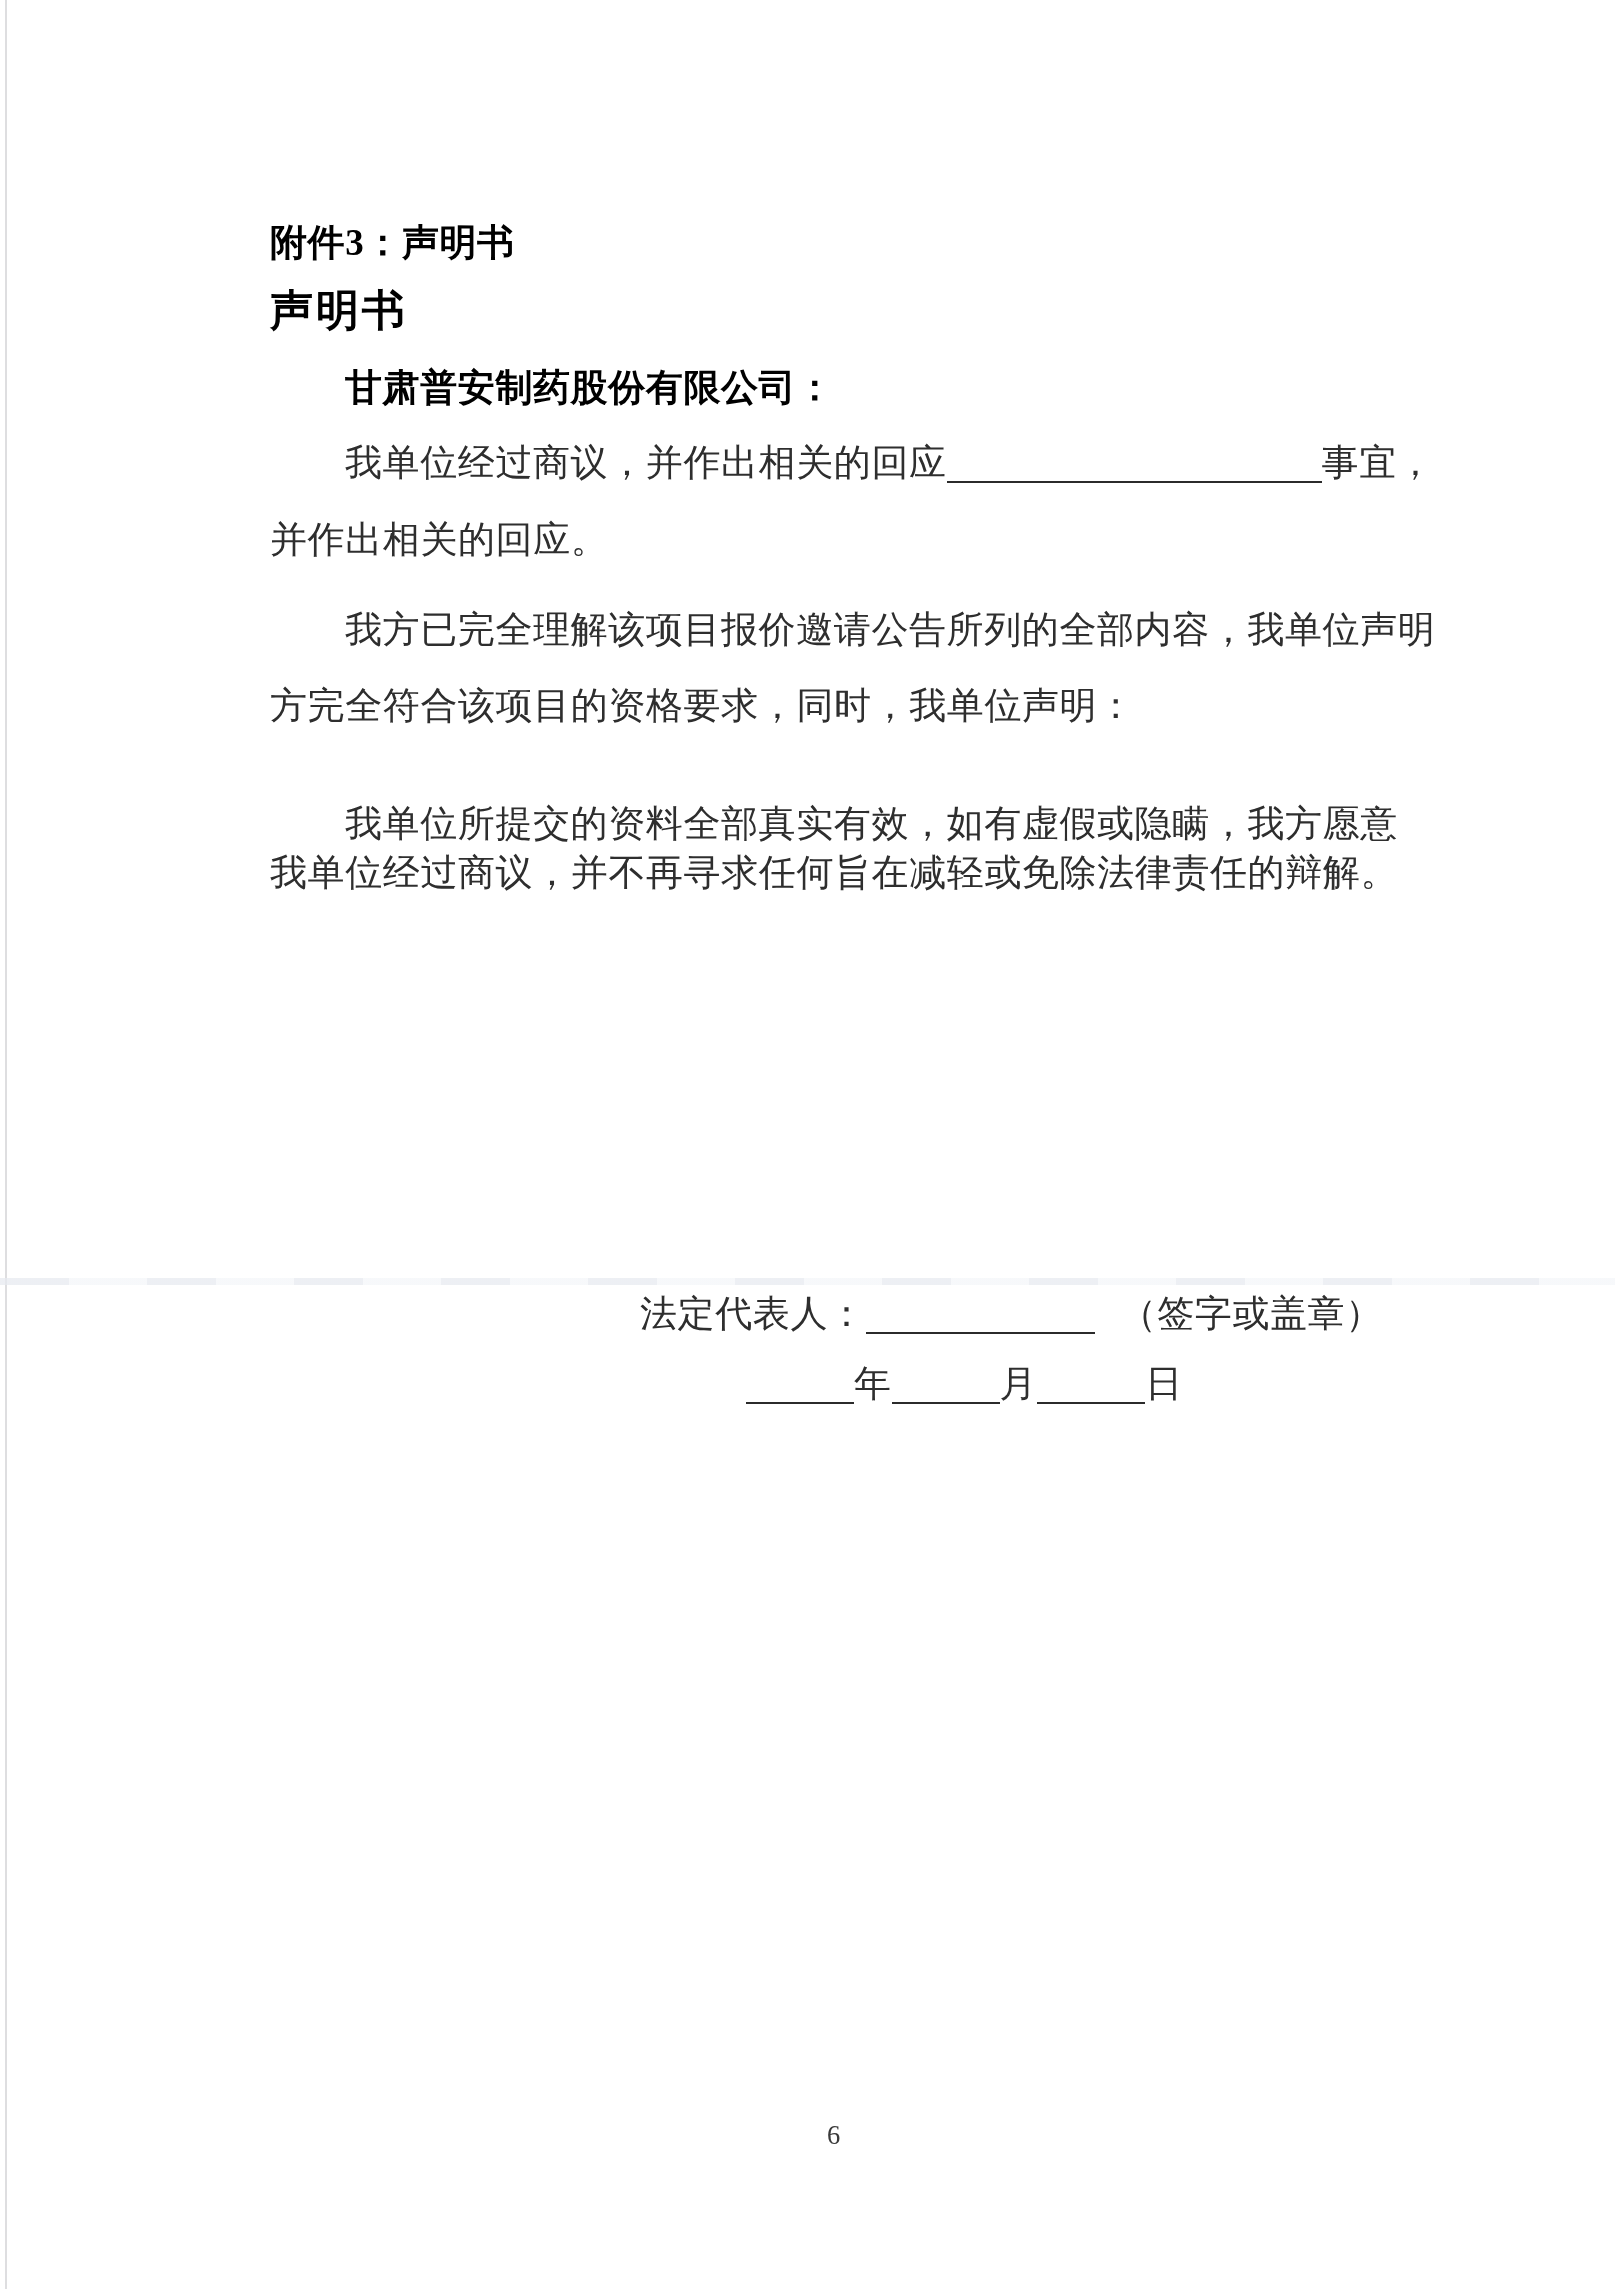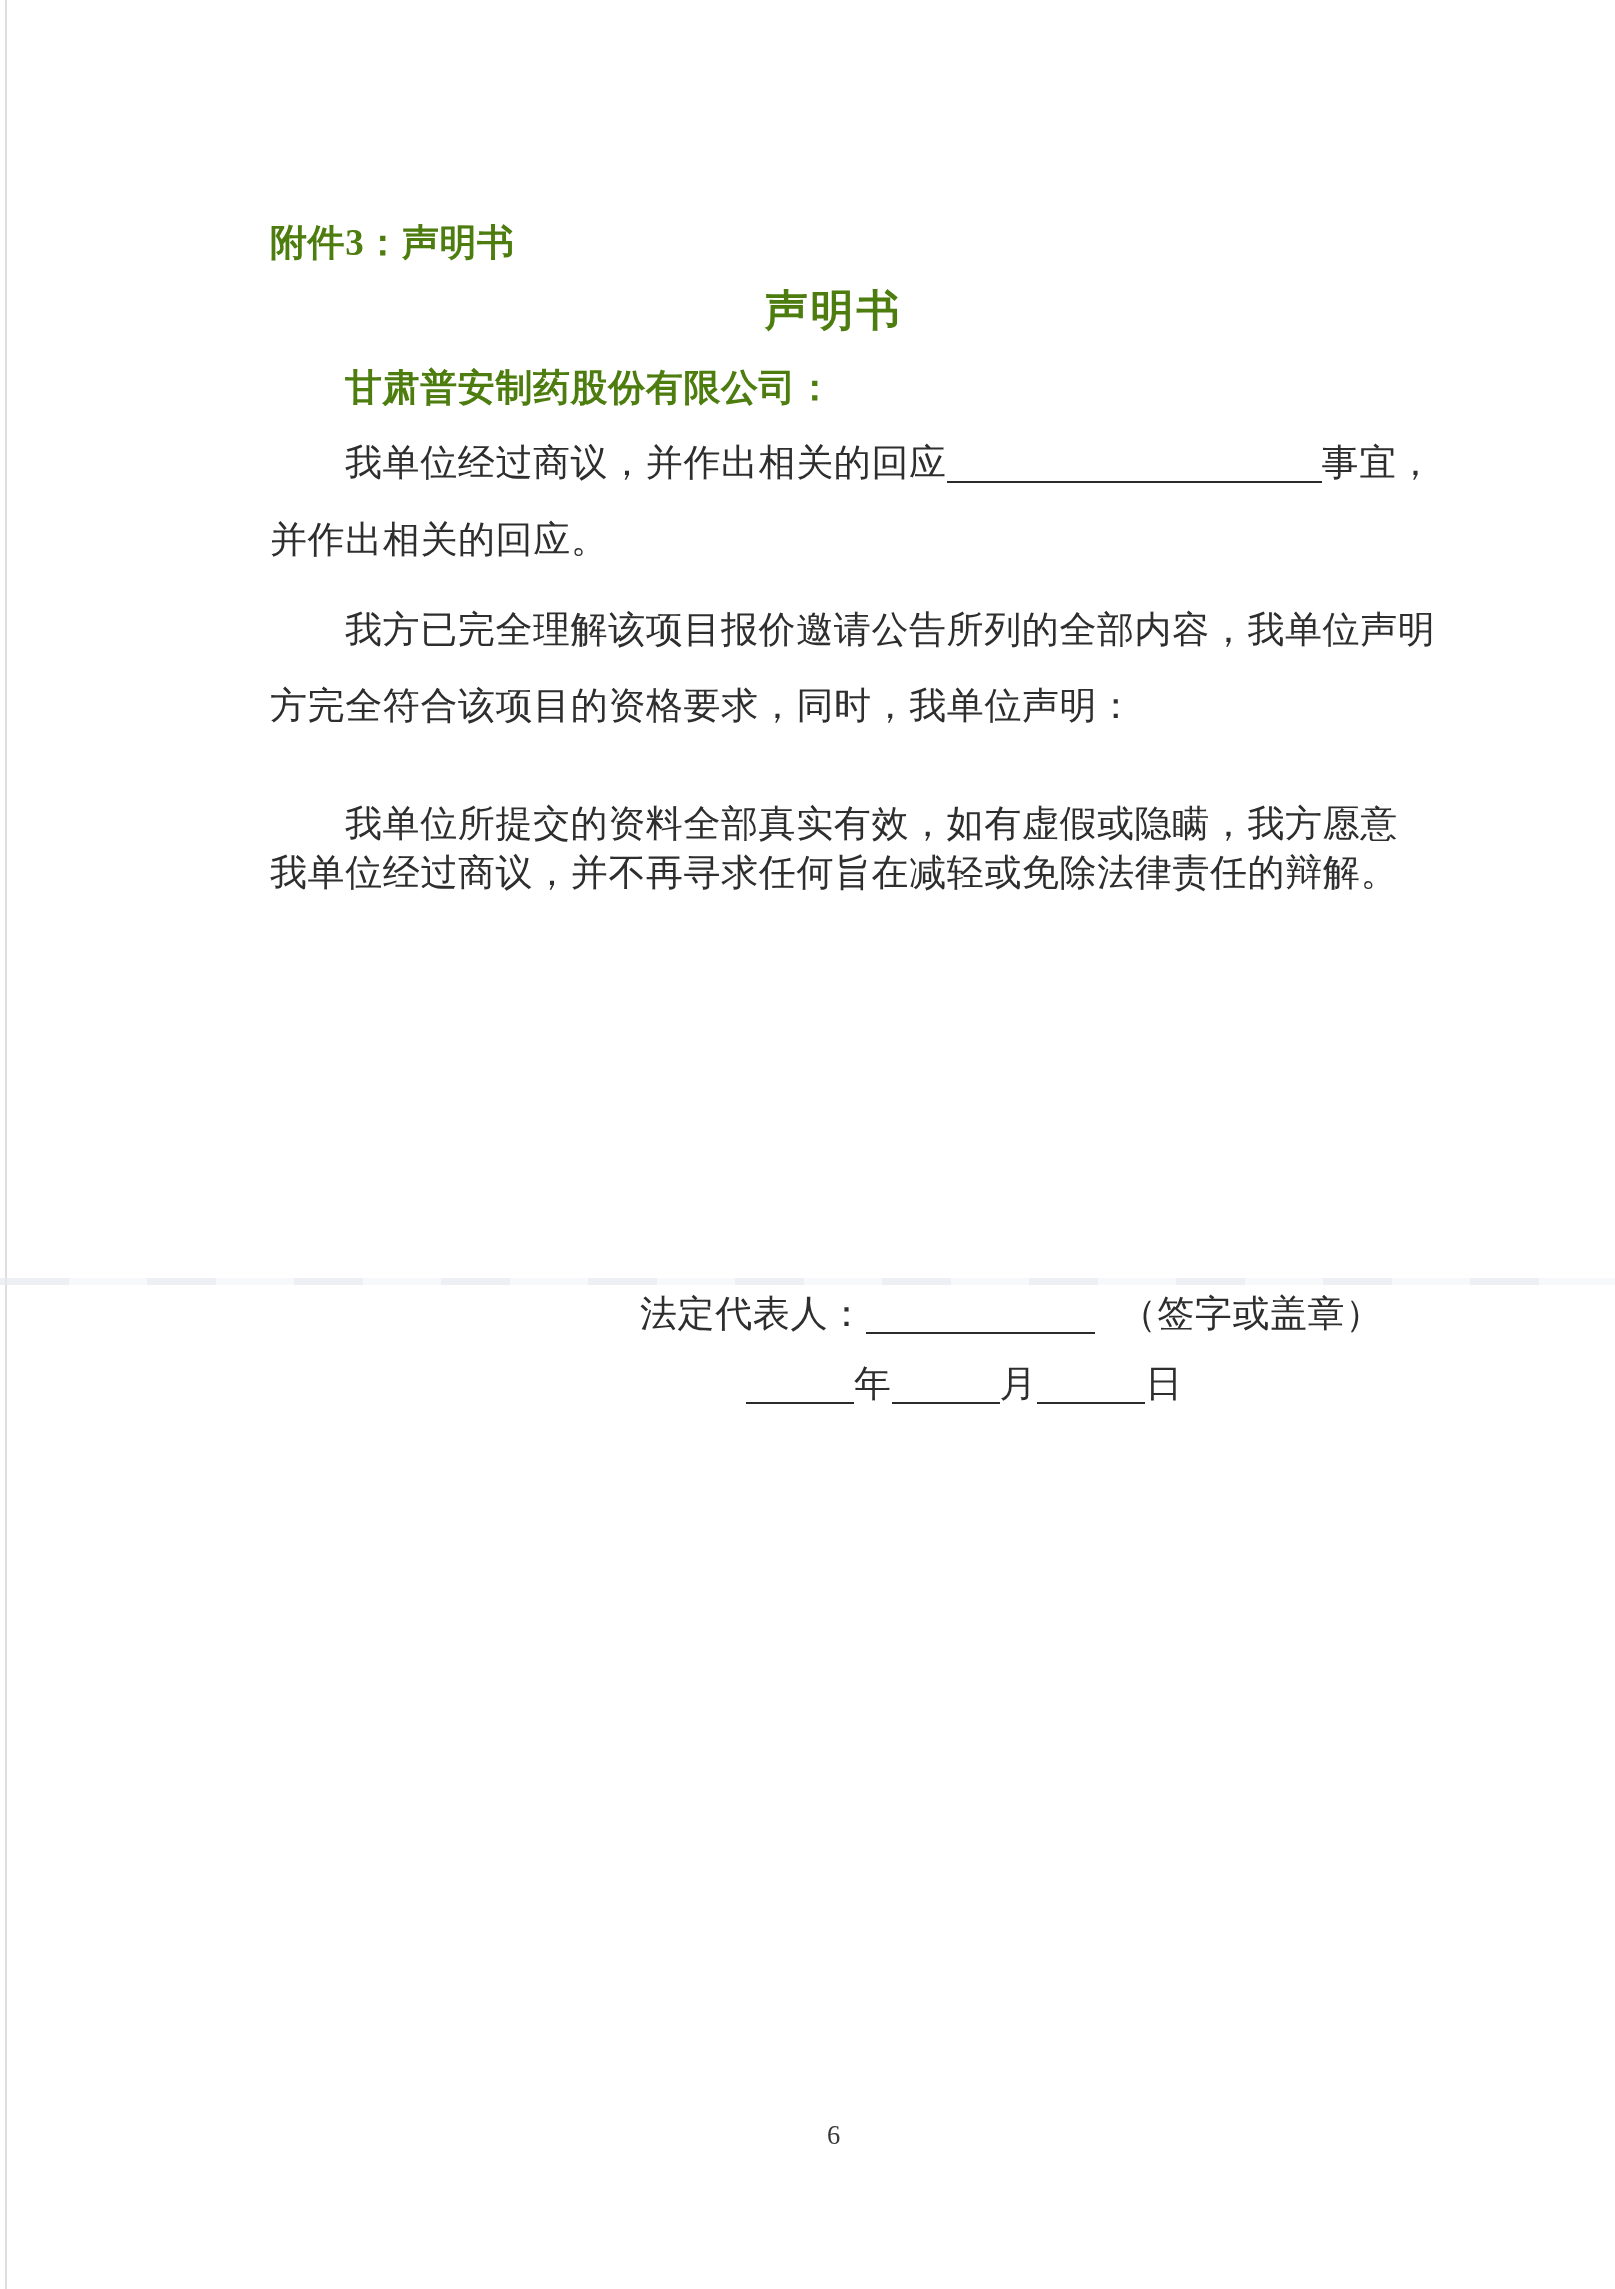--- a/index.html
+++ b/index.html
@@ -19,23 +19,23 @@
   .scan-streak{
     position:absolute;left:0;top:1278px;width:100%;height:6.9px;
     background:repeating-linear-gradient(90deg,#e7eaf0 0 69px,#f4f6f9 69px 147px);
     opacity:.75;
   }
   .line{
     position:absolute;
     font-size:37px;line-height:45px;letter-spacing:0.6px;
     white-space:nowrap;
   }
-  .bold{font-weight:bold;color:#4d7c0f;}
+  .bold{font-weight:bold;color:#000000;}
   .l-attach {left:270px;top:220px;}
-  .l-title  {left:270px;top:288px;width:1127px;text-align:center;font-size:43px;letter-spacing:2.9px;}
+  .l-title  {left:270px;top:288px;width:1127px;text-align:left;font-size:43px;letter-spacing:2.9px;}
   .l-salute {left:345px;top:365px;}
   .l-p1a    {left:345px;top:440px;}
   .l-p1b    {left:270px;top:517px;}
   .l-p2a    {left:345px;top:607px;}
   .l-p2b    {left:270px;top:683px;font-family:Liberation Serif, serif;}
   .l-p3a    {left:345px;top:773px;margin-top:28px;}
   .l-p3b    {left:270px;top:850px;}
   .l-sig1   {left:640px;top:1220px;}
   .l-sig2   {left:640px;top:1291px;}
   .l-date   {left:746px;top:1361px;}

